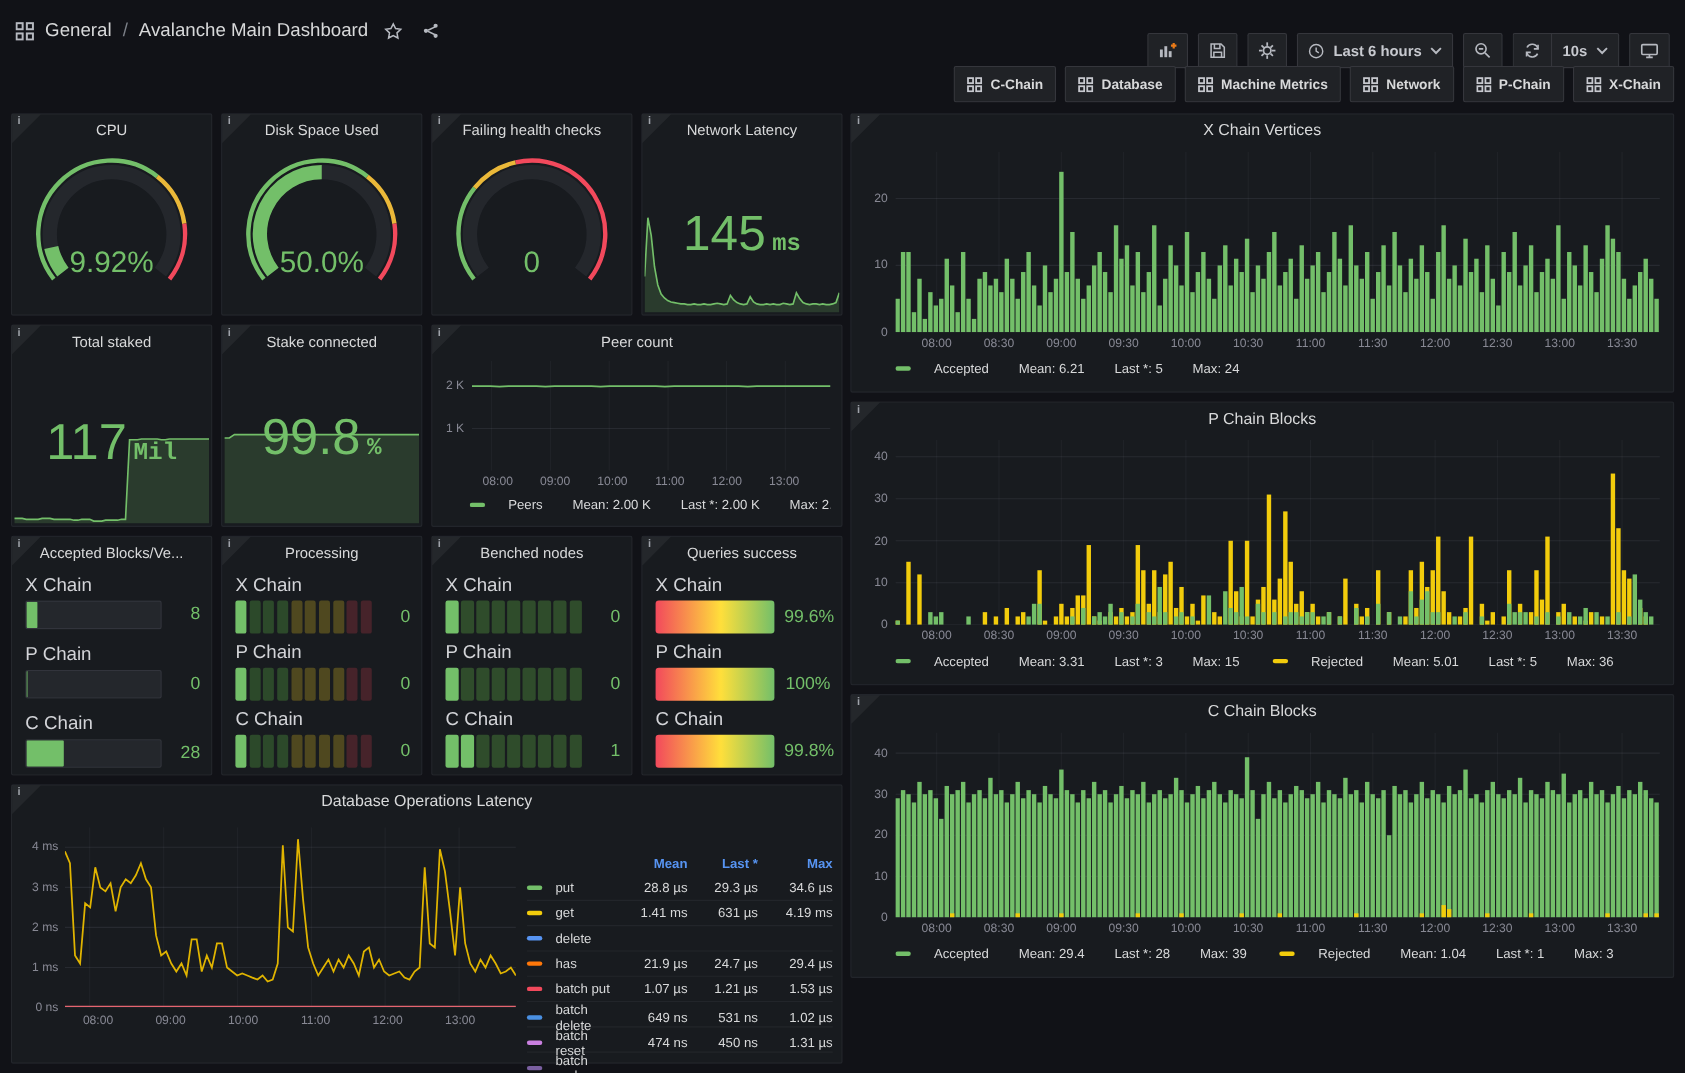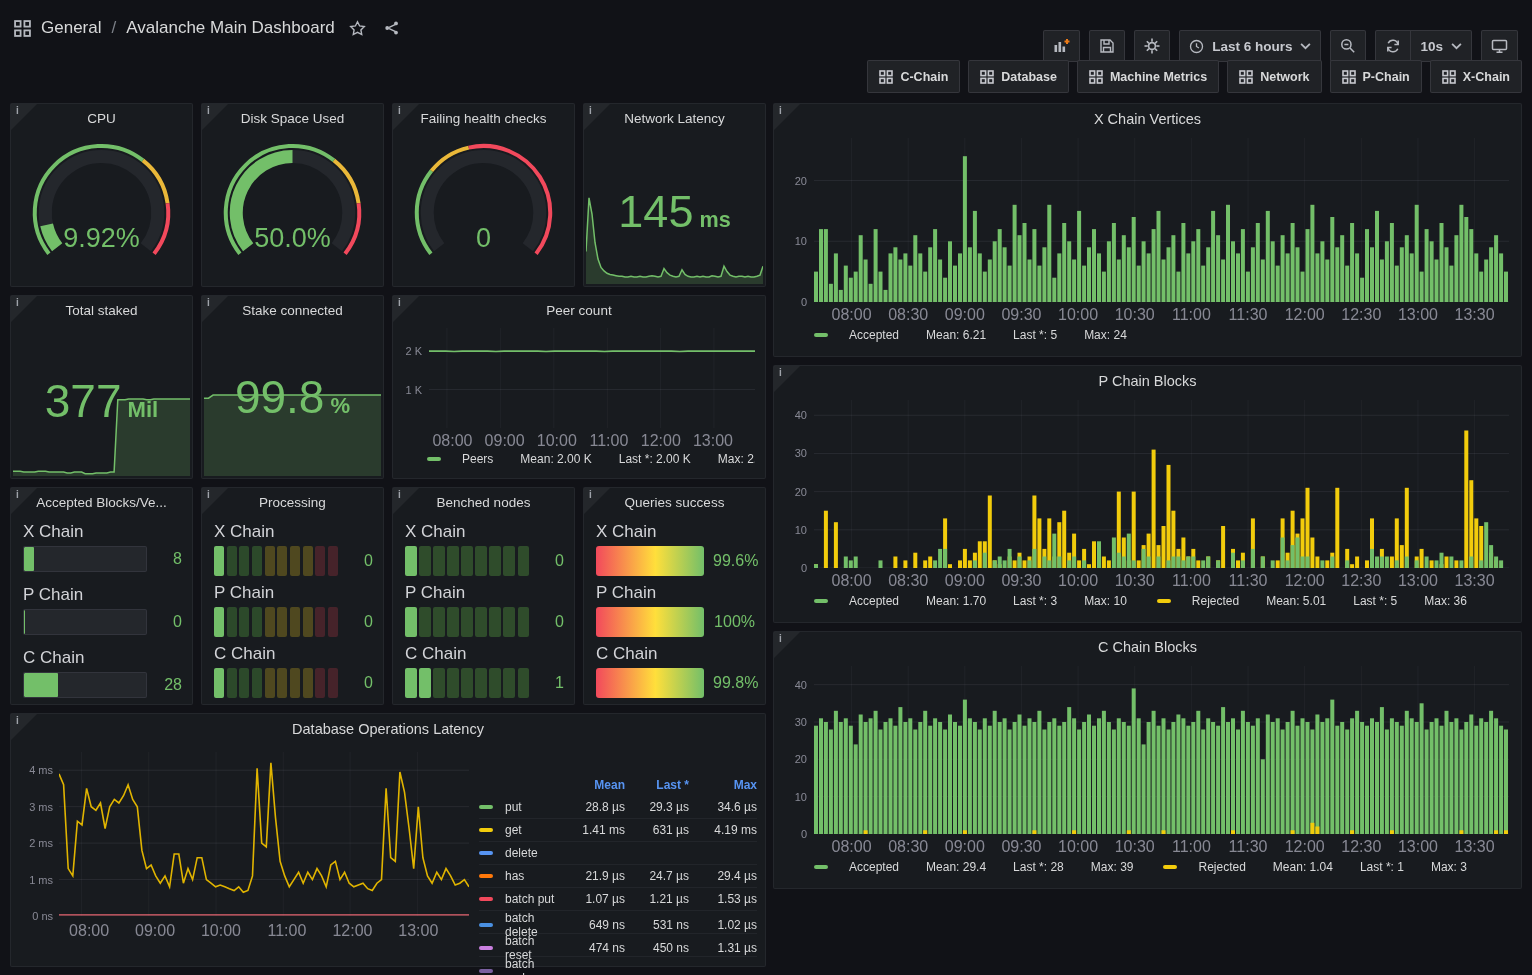--- a/index.html
+++ b/index.html
@@ -46,32 +46,32 @@
   .p-pcb{left:773px;top:270px;width:749px;height:258px}
   .p-ccb{left:773px;top:536px;width:749px;height:258px}
   
   .gauge { position:absolute; left:8px; right:8px; top:32px; bottom:8px; }
   .gauge svg { position:absolute; left:0; top:0; }
   .gval { position:absolute; left:0; right:0; bottom:24px; text-align:center; font-size:27px; font-weight:500; color:#73bf69; }
   .spark { position:absolute; left:2px; right:2px; bottom:2px; }
   .sp-netlat{height:92px} .sp-staked{height:150px} .sp-stake{height:150px}
   .statval { position:absolute; left:0; right:0; text-align:center; white-space:nowrap; color:#73bf69; font-weight:500; }
   .sv-netlat{top:82px; font-size:45px} .sv-staked{top:78px; font-size:46px} .sv-stake{top:74px; font-size:46px}
-  .statval .unit { font-size:0.48em; font-weight:700; margin-left:6px; }
+  .statval .unit { font-size:0.48em; font-weight:700; margin-left:6px;font-family:Liberation Mono, monospace; }
   
   .ts { position:absolute; display:flex; }
   .ts-xcv{left:10px;right:12px;top:34px;height:164px} .ts-pcb,.ts-ccb{left:10px;right:12px;top:34px;height:168px}
   .ts-peer{left:6px;right:10px;top:32px;height:100px}
   .ylab { position:relative; width:30px; flex:none; }
   .ylab span { position:absolute; right:7px; font-size:11px; color:rgba(204,204,220,0.62); }
   .plot { position:relative; flex:1; cursor:crosshair; }
   .plot svg { position:absolute; left:0; top:0; }
   .xlab { position:absolute; left:40px; right:12px; height:16px; }
   .xl-xcv{top:202px} .xl-pcb,.xl-ccb{top:206px} .xl-peer{top:136px; left:42px}
-  .xlab span { position:absolute; transform:translateX(-50%); font-size:16px; color:rgba(204,204,220,0.62); white-space:nowrap; }
+  .xlab span { position:absolute; transform:translateX(-50%); font-size:11px; color:rgba(204,204,220,0.62); white-space:nowrap; }
   .legend { position:absolute; left:40px; right:10px; display:flex; flex-wrap:nowrap; overflow:hidden; align-items:center; cursor:pointer; }
   .lg-xcv{top:224px} .lg-pcb,.lg-ccb{top:228px} .lg-peer{top:156px; left:34px}
   .litem { display:inline-flex; align-items:center; margin-right:16px; font-size:12px; color:#d8d9da; white-space:nowrap;gap:13px; }
   .litem i { width:14px; height:4px; border-radius:2px; margin-right:8px; flex:none; }
   .litem b { font-weight:400; margin-right:14px; }
   .litem em { font-style:normal; margin-right:14px; }
   
   .rows { position:absolute; left:12px; right:10px; top:34px; bottom:6px; display:flex; flex-direction:column; justify-content:space-between; }
   .brow .blabel { font-size:17px; color:#d3d4d8; margin-bottom:4px; }
   .brow .bline { display:flex; align-items:center; gap:9px; }
@@ -323,21 +323,21 @@
   <section class="panel p-staked">
     <div class="corner">
         <span>i</span>
       </div>
     <h2 class="ptitle">Total staked</h2>
     <div class="spark sp-staked"><svg width="177" height="150">
           <polygon points="0.0,145.3 3.6,145.3 7.2,145.3 10.8,146.1 14.4,146.1 18.1,146.1 21.7,146.1 25.3,145.3 28.9,145.3 32.5,145.3 36.1,146.1 39.7,146.1 43.3,146.1 47.0,146.1 50.6,146.1 54.2,146.9 57.8,146.9 61.4,146.1 65.0,146.1 68.6,146.1 72.2,147.7 75.9,147.7 79.5,147.7 83.1,146.9 86.7,146.9 90.3,146.9 93.9,146.9 97.5,146.1 101.1,146.1 104.8,73.8 108.4,73.8 112.0,73.8 115.6,73.1 119.2,73.1 122.8,73.1 126.4,73.1 130.0,73.1 133.7,73.8 137.3,73.8 140.9,73.1 144.5,73.1 148.1,73.1 151.7,73.1 155.3,73.1 158.9,73.1 162.6,73.1 166.2,73.1 169.8,73.1 173.4,73.1 177.0,73.1 177,150 0,150" fill="rgba(115,191,105,0.20)"></polygon>
           <polyline points="0.0,145.3 3.6,145.3 7.2,145.3 10.8,146.1 14.4,146.1 18.1,146.1 21.7,146.1 25.3,145.3 28.9,145.3 32.5,145.3 36.1,146.1 39.7,146.1 43.3,146.1 47.0,146.1 50.6,146.1 54.2,146.9 57.8,146.9 61.4,146.1 65.0,146.1 68.6,146.1 72.2,147.7 75.9,147.7 79.5,147.7 83.1,146.9 86.7,146.9 90.3,146.9 93.9,146.9 97.5,146.1 101.1,146.1 104.8,73.8 108.4,73.8 112.0,73.8 115.6,73.1 119.2,73.1 122.8,73.1 126.4,73.1 130.0,73.1 133.7,73.8 137.3,73.8 140.9,73.1 144.5,73.1 148.1,73.1 151.7,73.1 155.3,73.1 158.9,73.1 162.6,73.1 166.2,73.1 169.8,73.1 173.4,73.1 177.0,73.1" fill="none" stroke="#73bf69" stroke-width="1.5"></polyline>
         </svg></div>
     <div class="statval sv-staked">
-      <span>377</span><span class="unit">Mil</span>
+      <span>117</span><span class="unit">Mil</span>
     </div>
   </section>
 
   <section class="panel p-stake">
     <div class="corner">
         <span>i</span>
       </div>
     <h2 class="ptitle">Stake connected</h2>
     <div class="spark sp-stake"><svg width="177" height="150">
           <polygon points="0.0,72.2 4.5,72.2 9.1,69.1 13.6,69.1 18.2,69.1 22.7,69.1 27.2,69.1 31.8,69.1 36.3,69.1 40.8,69.1 45.4,69.1 49.9,69.1 54.5,69.1 59.0,69.1 63.5,69.1 68.1,69.1 72.6,69.1 77.2,69.1 81.7,69.1 86.2,69.1 90.8,69.1 95.3,69.1 99.8,69.1 104.4,69.1 108.9,69.1 113.5,69.1 118.0,69.1 122.5,69.1 127.1,69.1 131.6,69.1 136.2,69.1 140.7,69.1 145.2,69.1 149.8,69.1 154.3,69.1 158.8,69.1 163.4,69.1 167.9,69.1 172.5,69.1 177.0,69.1 177,150 0,150" fill="rgba(115,191,105,0.20)"></polygon>
@@ -1105,23 +1105,23 @@
         <span style="left: 62.45%;">11:30</span>
         <span style="left: 70.6%;">12:00</span>
         <span style="left: 78.75%;">12:30</span>
         <span style="left: 86.9%;">13:00</span>
         <span style="left: 95.05%;">13:30</span>
       </div>
     <div class="legend lg-pcb">
         <span class="litem">
           <i style="background: rgb(115, 191, 105);"></i>
           <b>Accepted</b>
-          <em>Mean: 1.70</em>
+          <em>Mean: 3.31</em>
           <em>Last *: 3</em>
-          <em>Max: 10</em>
+          <em>Max: 15</em>
         </span>
         <span class="litem">
           <i style="background: rgb(242, 204, 12);"></i>
           <b>Rejected</b>
           <em>Mean: 5.01</em>
           <em>Last *: 5</em>
           <em>Max: 36</em>
         </span>
       </div>
   </section>

